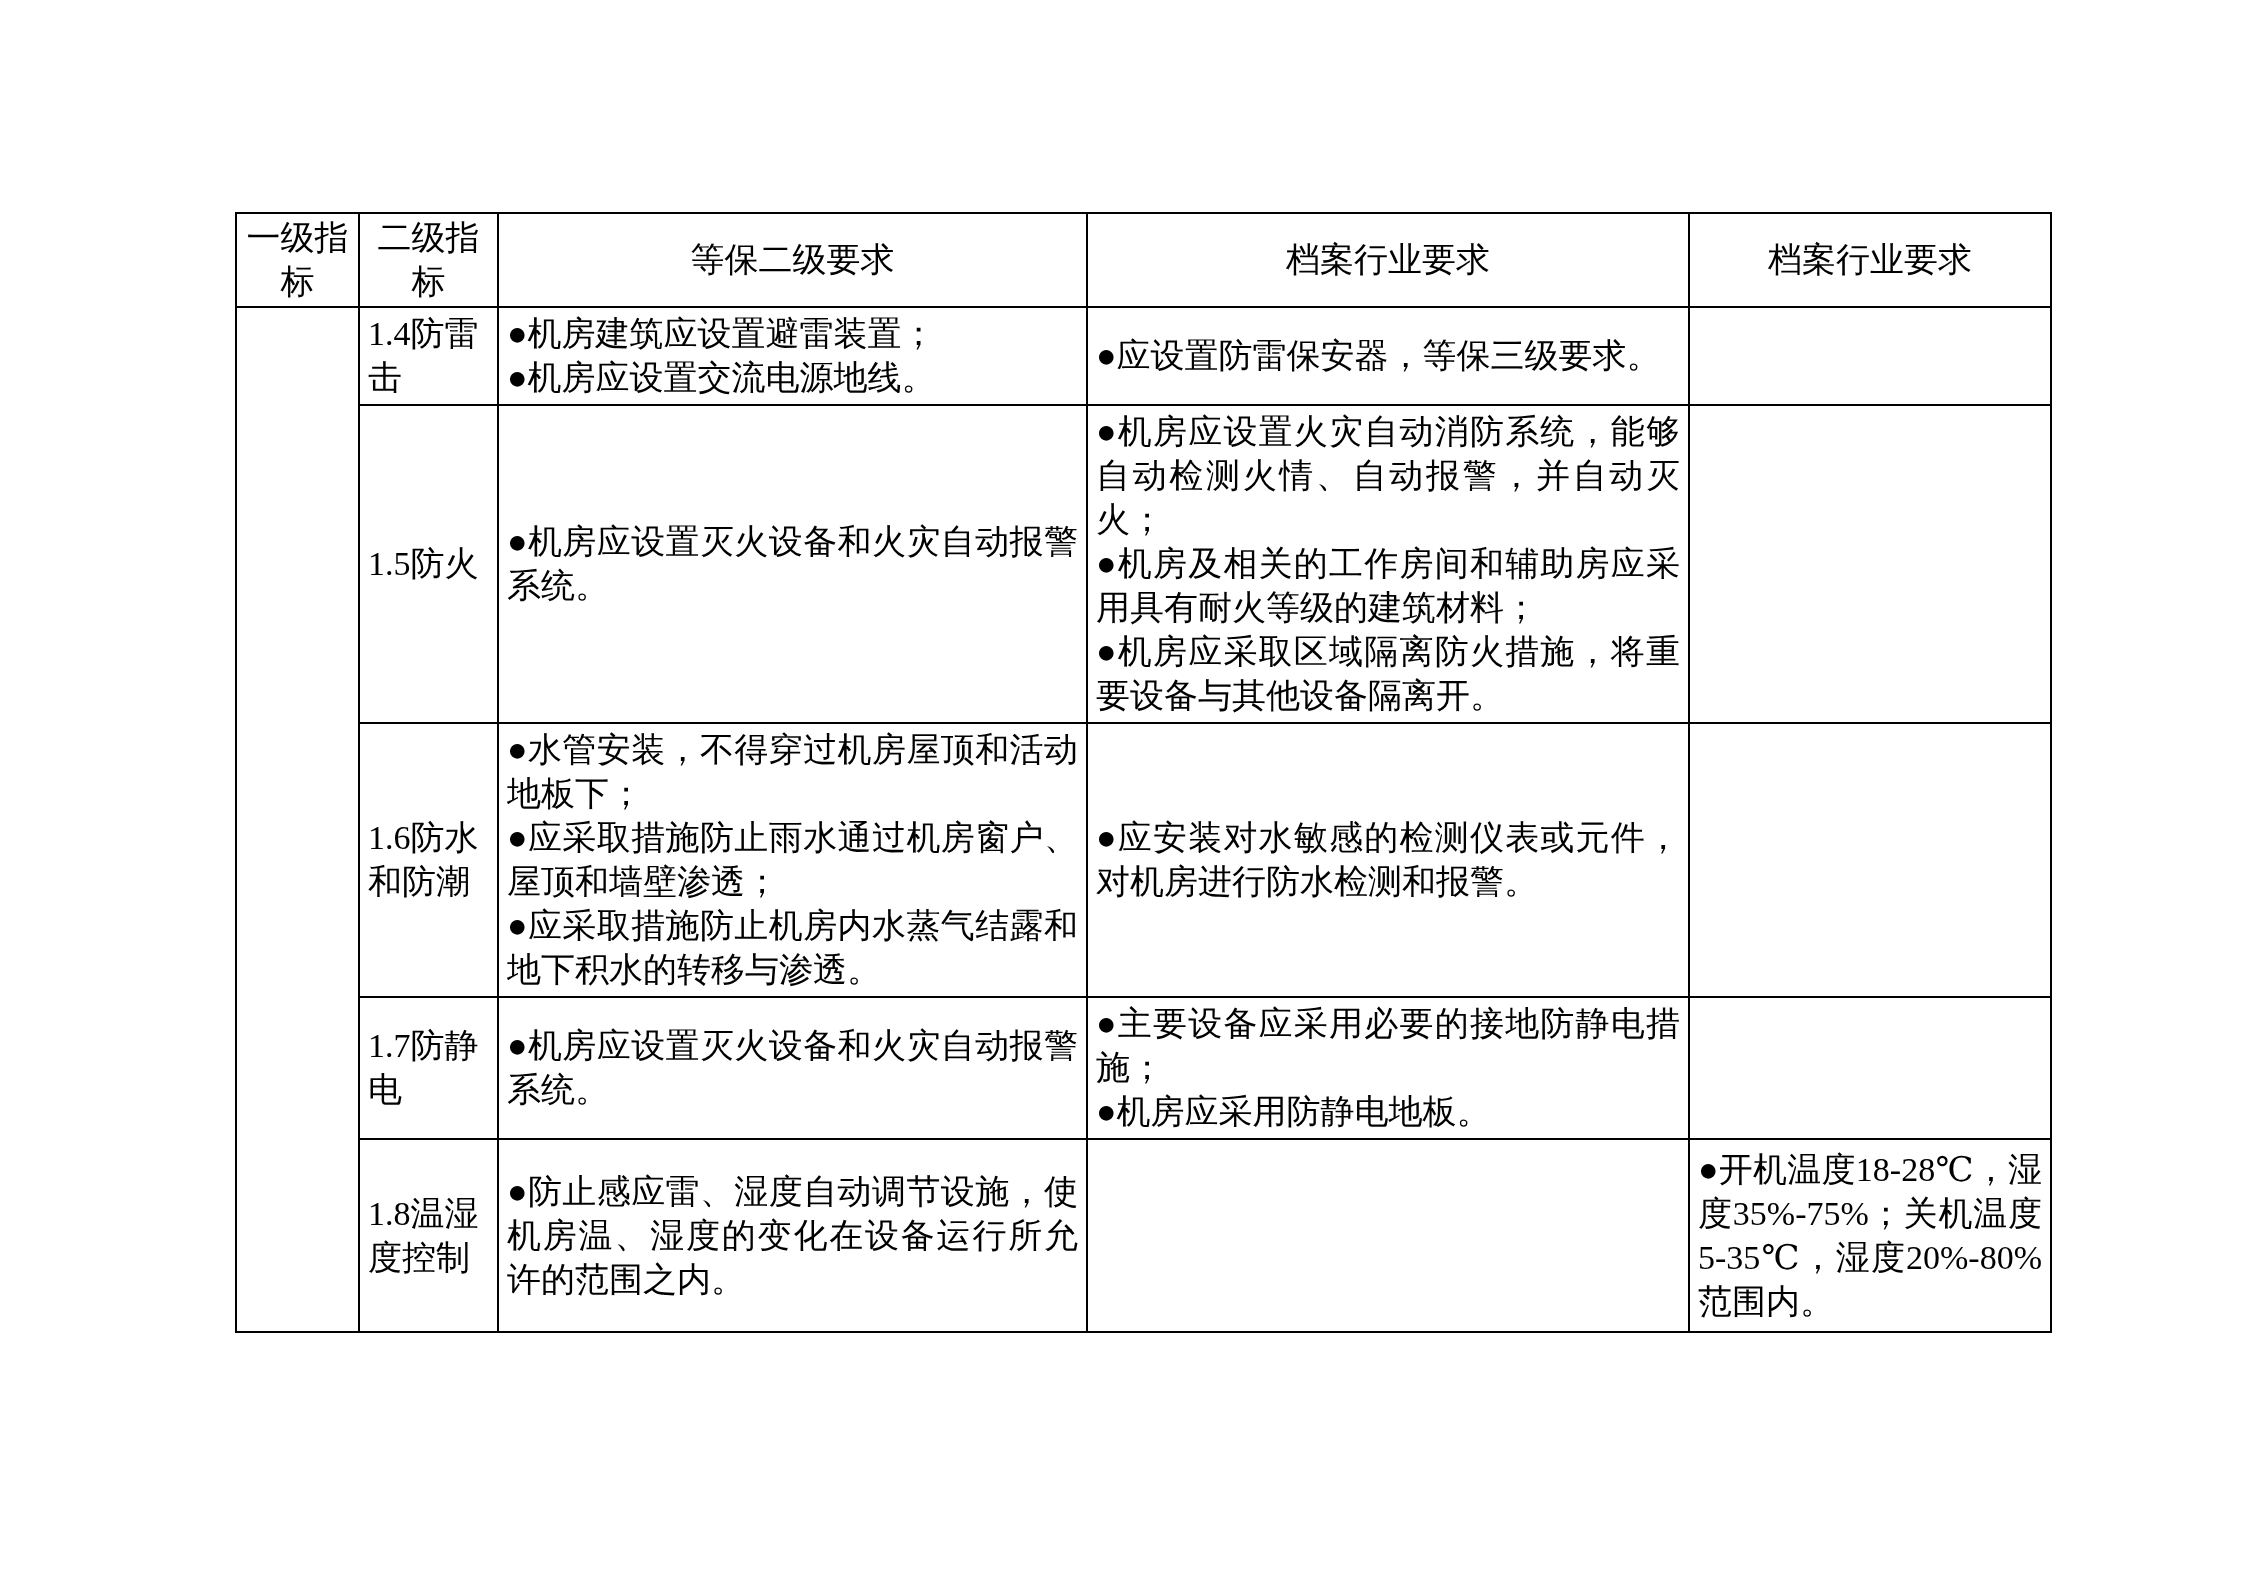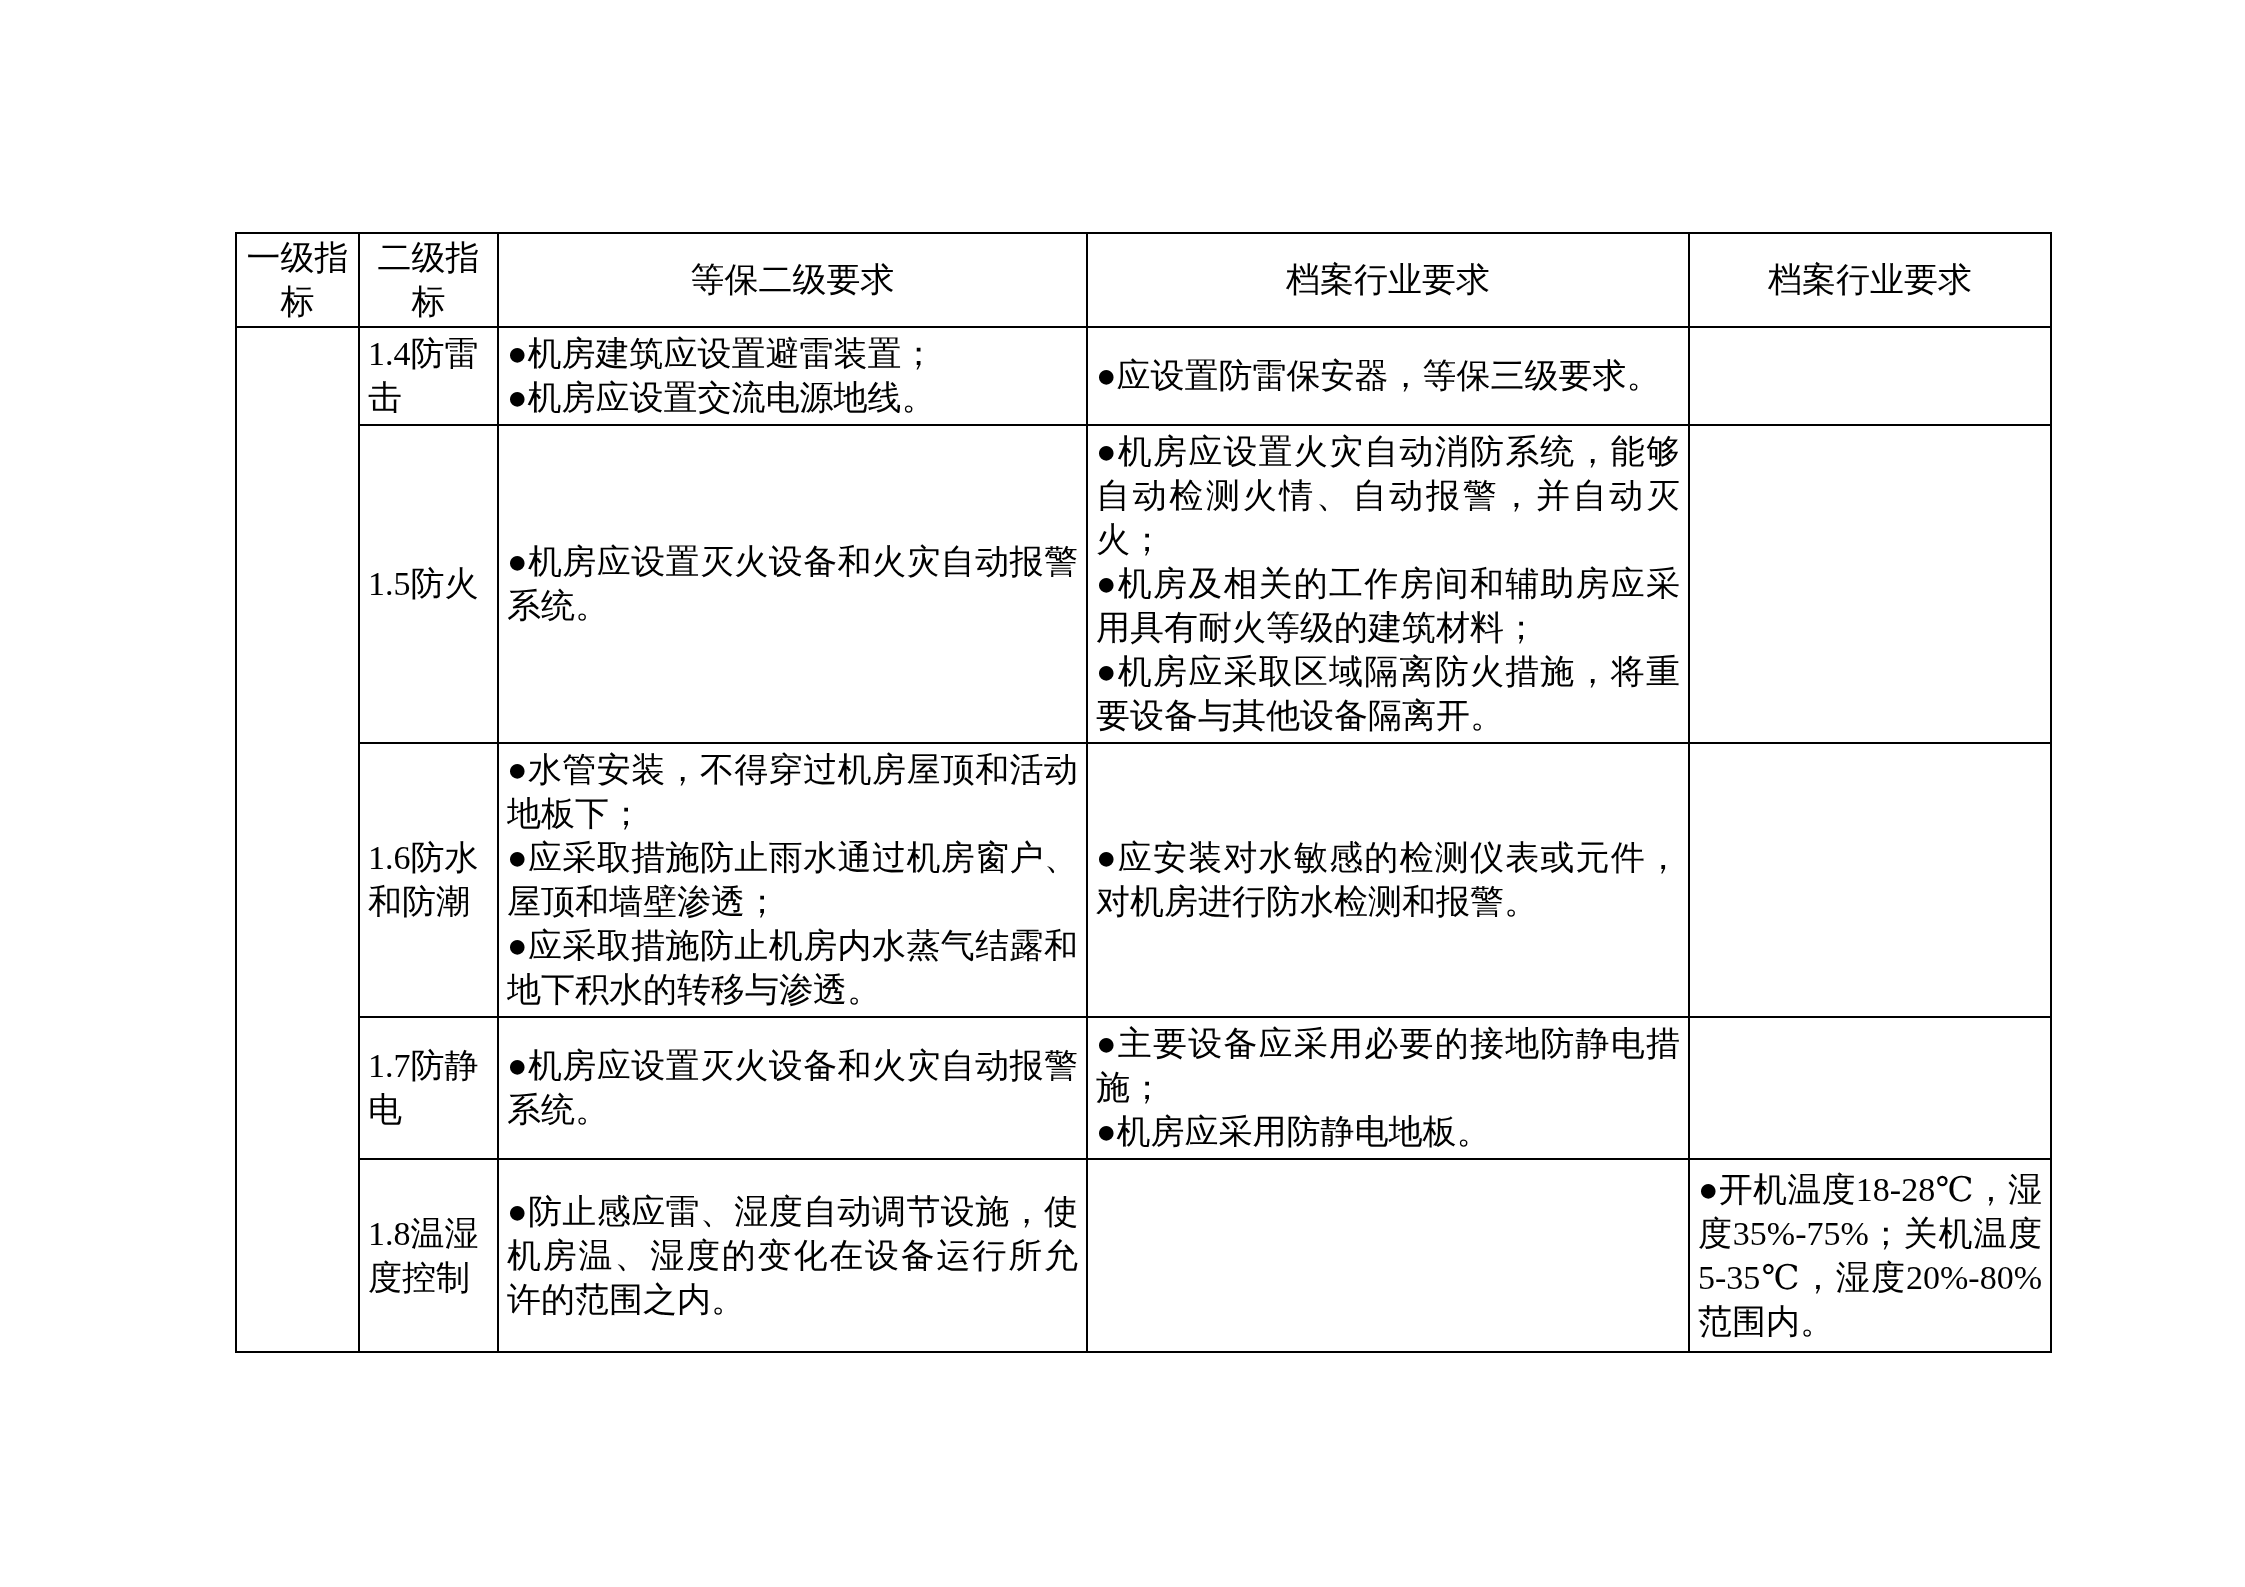--- a/index.html
+++ b/index.html
@@ -10,21 +10,21 @@
   body {
     width: 2245px;
     height: 1587px;
     position: relative;
     font-family: "Liberation Serif", "DejaVu Serif", serif;
     color: #000000;
   }
   .doc-table {
     position: absolute;
     left: 235px;
-    top: 232px;
+    top: 212px;
     width: 1815px;
     border-collapse: collapse;
     table-layout: fixed;
   }
   .doc-table th, .doc-table td {
     border: 2px solid #000000;
     vertical-align: middle;
     font-size: 34px;
     line-height: 44px;
     padding: 4px 8px;

